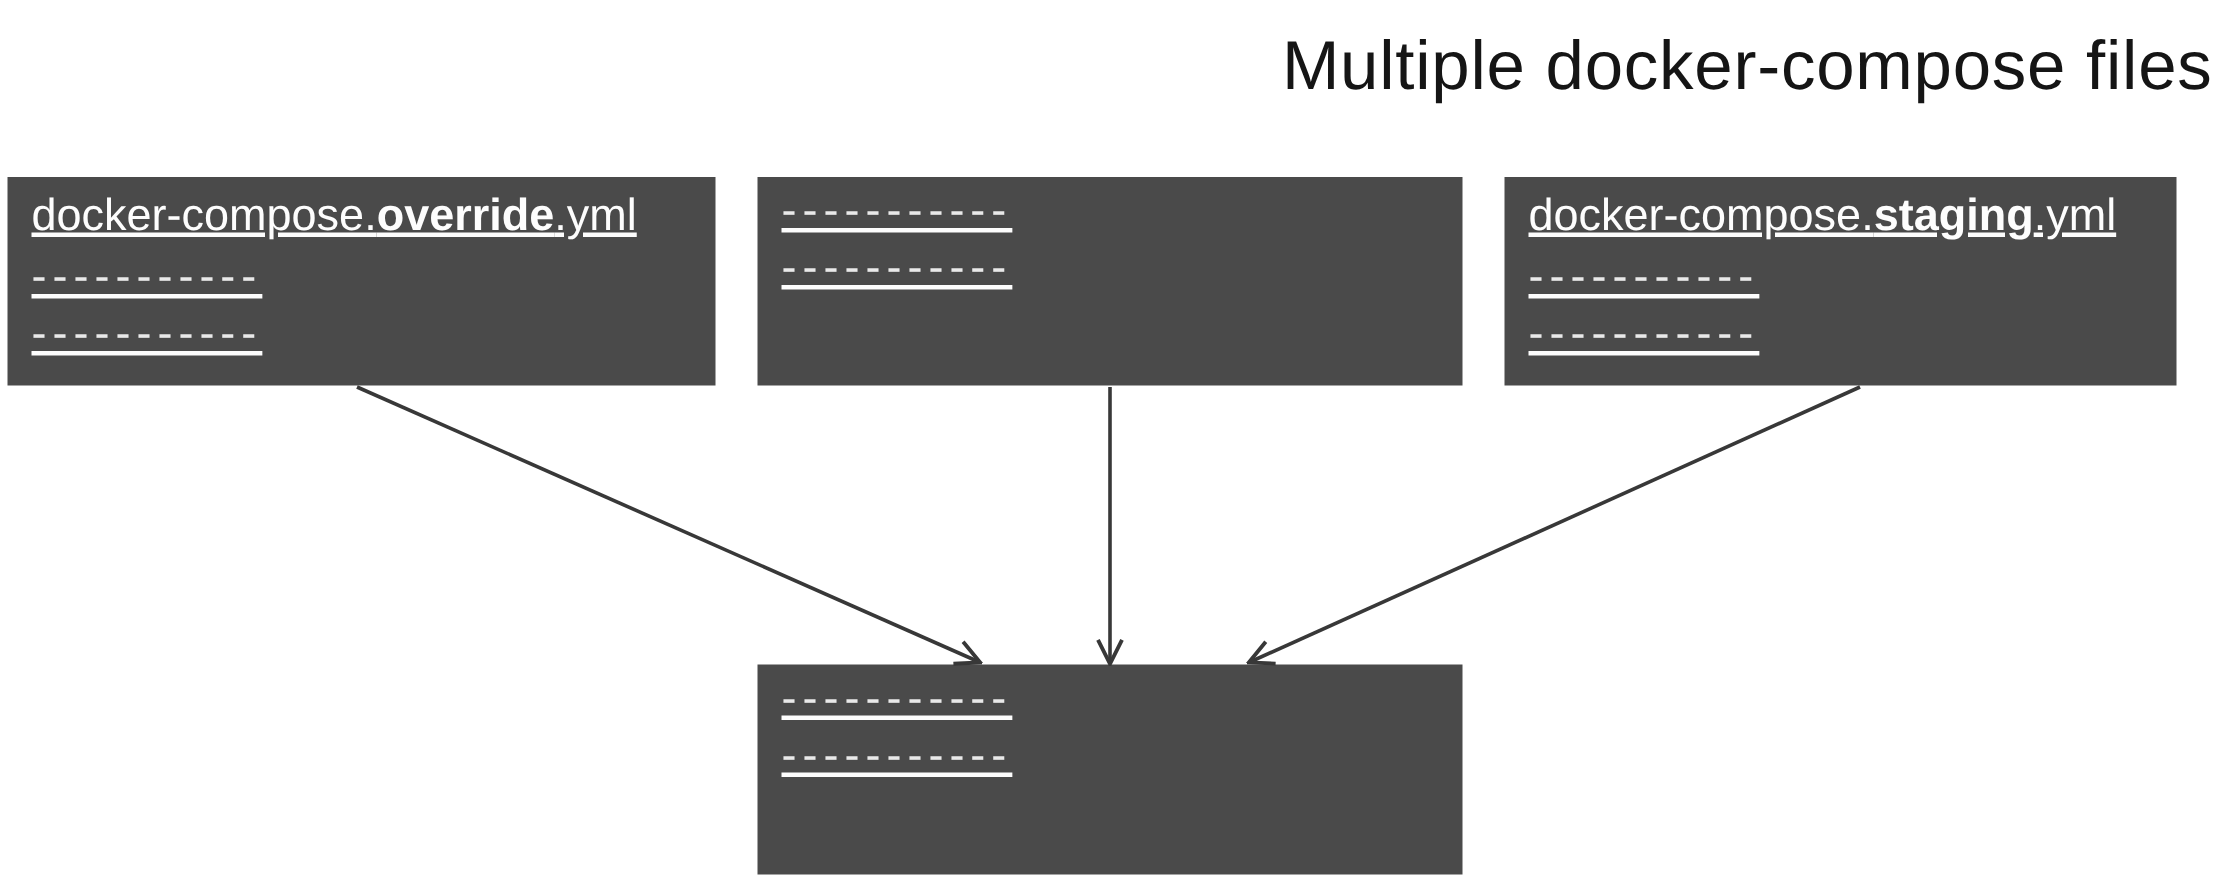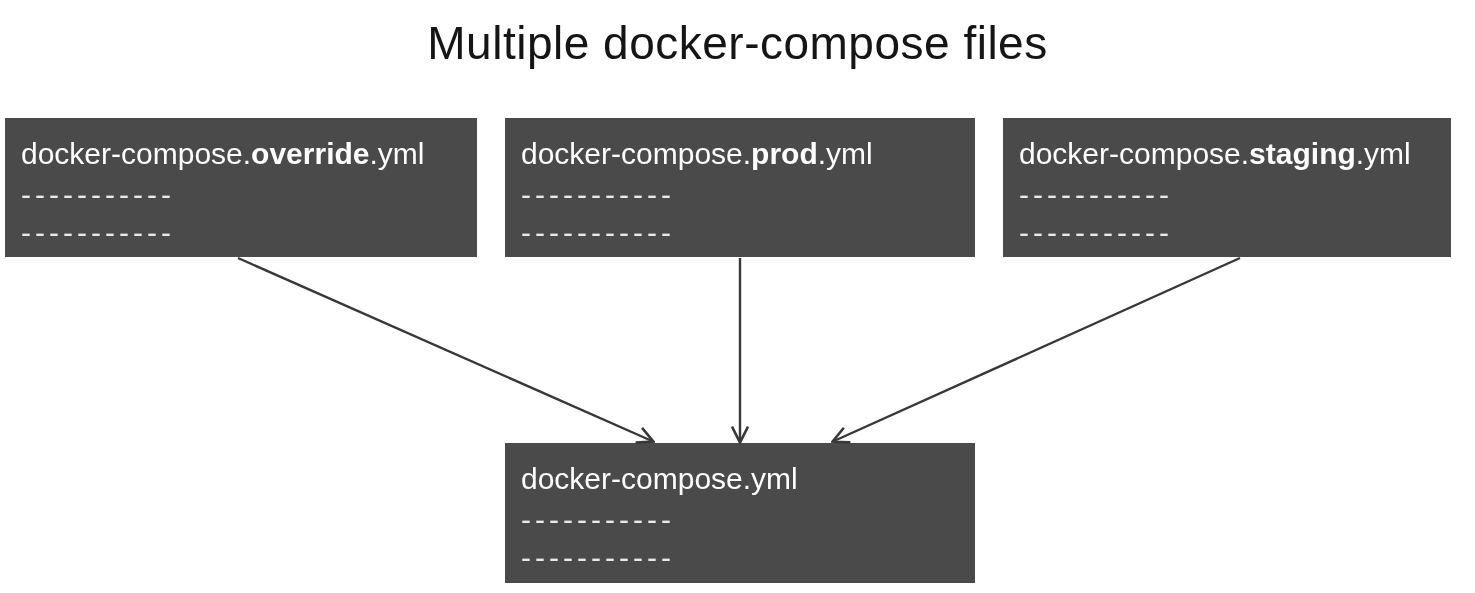--- a/index.html
+++ b/index.html
@@ -18,32 +18,33 @@
     height: 593px;
     background: var(--page-bg);
     font-family: "Liberation Sans", sans-serif;
     overflow: hidden;
   }
   .diagram-title {
     position: absolute;
     top: 16px;
     left: 0;
     width: 100%;
-    text-align: center;
+    text-align: right;
     font-size: 46px;
     font-weight: 300;
     color: var(--title-text);
     letter-spacing: 0.5px;
   }
   .node {
     position: absolute;
     background: var(--box-fill);
     color: var(--box-text);
-    padding: 14px 16px 0 16px;
+    padding: 4px 16px 0 16px;
     font-weight: 300;
+    text-decoration: underline;
   }
   .node-title {
     font-size: 30px;
     line-height: 44px;
     white-space: nowrap;
     color: var(--box-text);
   }
   .node-title b { font-weight: 700; }
   .dash-line {
     font-size: 30px;
@@ -78,33 +79,31 @@
 
   <h1 class="diagram-title">Multiple docker-compose files</h1>
 
   <div class="node" style="left:5px; top:118px; width:472px; height:139px;">
     <div class="node-title"><span>docker-compose.</span><b>override</b><span>.yml</span></div>
     <div class="dash-line">-----------</div>
     <div class="dash-line">-----------</div>
   </div>
 
   <div class="node" style="left:505px; top:118px; width:470px; height:139px;">
-    <div class="node-title"><span>docker-compose.</span><b>prod</b><span>.yml</span></div>
     <div class="dash-line">-----------</div>
     <div class="dash-line">-----------</div>
   </div>
 
   <div class="node" style="left:1003px; top:118px; width:448px; height:139px;">
     <div class="node-title"><span>docker-compose.</span><b>staging</b><span>.yml</span></div>
     <div class="dash-line">-----------</div>
     <div class="dash-line">-----------</div>
   </div>
 
   <div class="node" style="left:505px; top:443px; width:470px; height:140px;">
-    <div class="node-title"><span>docker-compose.yml</span><b></b><span></span></div>
     <div class="dash-line">-----------</div>
     <div class="dash-line">-----------</div>
   </div>
 
   <svg class="arrows-layer" viewBox="0 0 1475 593" aria-hidden="true">
     <defs>
       <marker id="openArrow" viewBox="0 0 12 12" refX="10" refY="6" markerWidth="8" markerHeight="8" orient="auto-start-reverse">
         <path class="arrow-head-path" d="M1,1 L11,6 L1,11"></path>
       </marker>
     </defs>

